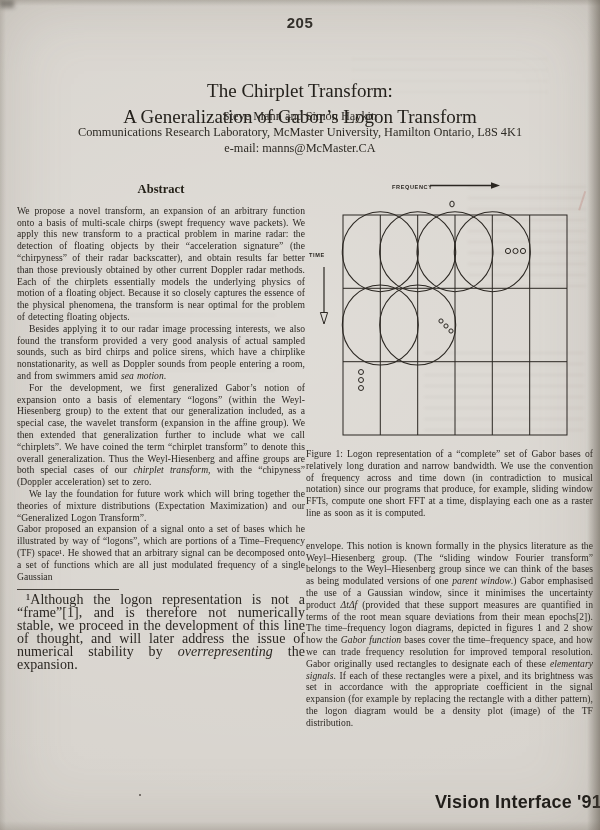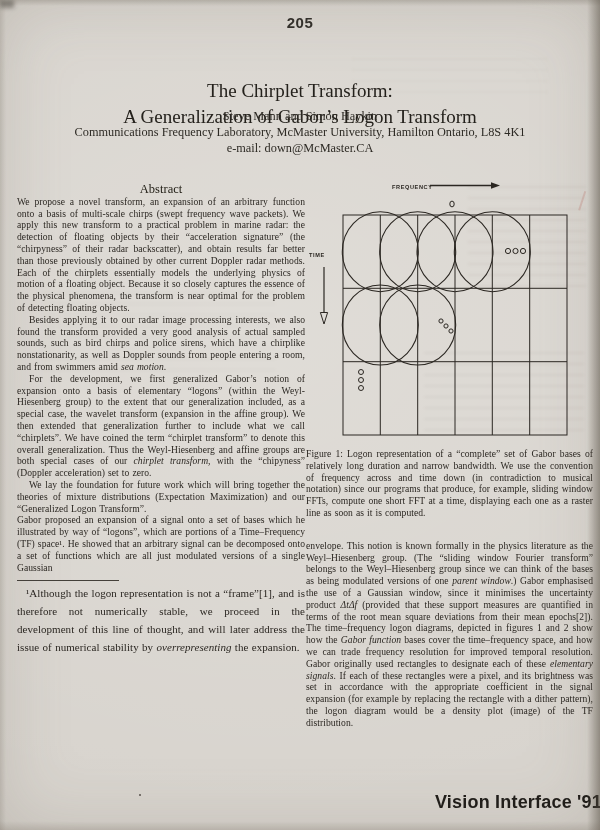--- a/index.html
+++ b/index.html
@@ -52,26 +52,26 @@
   .byline{position:absolute;top:108px;left:0;width:100%;text-align:center;
     font-size:12.3px;line-height:16px;color:#2d2a24;}
 
   .col{position:absolute;font-size:9.6px;line-height:11.8px;text-align:justify;
     letter-spacing:.04px;word-spacing:.06em;hyphens:auto;}
   .col-left{left:17px;top:184px;width:288px;}
   .col-right{left:306px;top:176px;width:287px;}
   .col p{margin:0;text-indent:12px;}
   .col p.noindent{text-indent:0;}
 
-  .abstract-heading{text-align:center;font-weight:normal;font-size:12.5px;color:#242118;}
+  .abstract-heading{text-align:center;font-weight:bold;font-size:12.5px;margin-bottom:9px;color:#242118;}
   .keywords{margin-top:13px !important;text-indent:0 !important;}
   .sec-heading{margin-top:16px;margin-bottom:9px;font-weight:bold;font-size:14.2px;color:#242118;text-align:left;}
   .sec-num{margin-right:15px;}
   .footnote-rule{margin-top:7px;width:102px;border-top:1px solid #44403a;}
-  .footnote{margin-top:3px !important;font-size:11px;line-height:18px;text-indent:9px !important;}
+  .footnote{margin-top:3px !important;font-size:14px;line-height:13px;text-indent:9px !important;}
 
   .figure-svg{display:block;width:287px;height:266px;margin-bottom:6px;}
   .figure-svg text{fill:#2b2722;font-family:"Liberation Sans","DejaVu Sans",sans-serif;
     font-size:5.6px;font-weight:bold;letter-spacing:.6px;}
   .caption{text-indent:0 !important;}
   .body-cont{margin-top:21px !important;}
 
   .footer{position:absolute;top:792px;left:2px;width:100%;text-align:right;
     font-family:"Liberation Sans","DejaVu Sans",sans-serif;font-weight:bold;
     font-size:18px;color:#211e1a;letter-spacing:.2px;}
@@ -89,31 +89,31 @@
 
   <div class="page-number">205</div>
 
   <div class="title">
     <div>The Chirplet Transform:</div>
     <div>A Generalization of Gabor’s Logon Transform</div>
   </div>
 
   <div class="byline">
     <div>Steve Mann and Simon Haykin</div>
-    <div>Communications Frequency Laboratory, McMaster University, Hamilton Ontario, L8S 4K1</div>
-    <div>e-mail: down@McMaster.CA</div>
+    <div>Communications Research Laboratory, McMaster University, Hamilton Ontario, L8S 4K1</div>
+    <div>e-mail: manns@McMaster.CA</div>
   </div>
 
   <div class="col col-left">
     <div class="abstract-heading">Abstract</div>
     <p class="noindent">We propose a novel transform, an expansion of an arbitrary function onto a basis of multi-scale chirps (swept frequency wave packets). We apply this new transform to a practical problem in marine radar: the detection of floating objects by their “acceleration signature” (the “chirpyness” of their radar backscatter), and obtain results far better than those previously obtained by other current Doppler radar methods. Each of the chirplets essentially models the underlying physics of motion of a floating object. Because it so closely captures the essence of the physical phenomena, the transform is near optimal for the problem of detecting floating objects.</p>
     <p>Besides applying it to our radar image processing interests, we also found the transform provided a very good analysis of actual sampled sounds, such as bird chirps and police sirens, which have a chirplike nonstationarity, as well as Doppler sounds from people entering a room, and from swimmers amid <i>sea motion</i>.</p>
     <p>For the development, we first generalized Gabor’s notion of expansion onto a basis of elementary “logons” (within the Weyl-Hiesenberg group) to the extent that our generalization included, as a special case, the wavelet transform (expansion in the affine group). We then extended that generalization further to include what we call “chirplets”. We have coined the term “chirplet transform” to denote this overall generalization. Thus the Weyl-Hiesenberg and affine groups are both special cases of our <i>chirplet transform</i>, with the “chipyness” (Doppler acceleration) set to zero.</p>
     <p>We lay the foundation for future work which will bring together the theories of mixture distributions (Expectation Maximization) and our “Generalized Logon Transform”.</p>
-    <p class="noindent">Gabor proposed an expansion of a signal onto a set of bases which he illustrated by way of “logons”, which are portions of a Time–Frequency (TF) space¹. He showed that an arbitrary signal can be decomposed onto a set of functions which are all just modulated versions of a single Gaussian</p>
+    <p class="noindent">Gabor proposed an expansion of a signal onto a set of bases which he illustrated by way of “logons”, which are portions of a Time–Frequency (TF) space¹. He showed that an arbitrary signal can be decomposed onto a set of functions which are all just modulated frequency of a single Gaussian</p>
     <div class="footnote-rule"></div>
     <p class="footnote">¹Although the logon representation is not a “frame”[1], and is therefore not numerically stable, we proceed in the development of this line of thought, and will later address the issue of numerical stability by <i>overrepresenting</i> the expansion.</p>
   </div>
 
   <div class="col col-right">
     <svg class="figure-svg" viewBox="0 0 287 266">
 
       <text x="86" y="12.5">FREQUENCY</text>
       <g stroke="#2b2722">
         <line x1="124" y1="9.5" x2="186" y2="9.5" stroke-width="1.3"></line>

